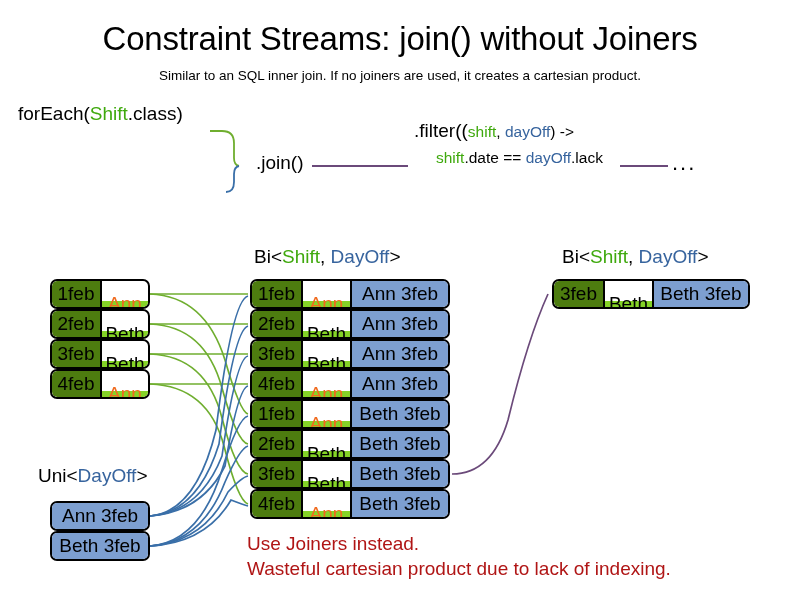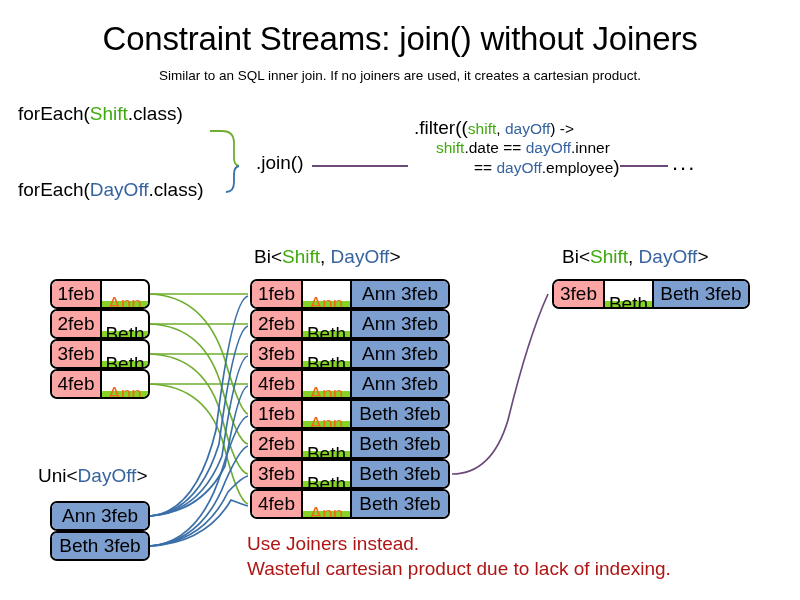--- a/index.html
+++ b/index.html
@@ -55,21 +55,21 @@
   #forEachShift  { left: 18px;  top: 104px; }
   #forEachDayOff { left: 18px;  top: 180px; }
   #joinLabel     { left: 240px; top: 153px; margin-left: 16px; }
   #ellipsis      { left: 672px; top: 152px; font-size: 22px; letter-spacing: 2px; }
 
   #filterBlock {
     position: absolute;
     left: 414px;
     top: 118px;
     font-size: 15.5px;
-    line-height: 19px;
+    line-height: 26px;
     white-space: nowrap;
     color: #000000;
   }
   #filterBlock .ln { display: block; }
   #filterBlock .i1 { padding-left: 22px; }
   #filterBlock .i2 { padding-left: 60px; }
   #filterBlock .big { font-size: 19px; }
 
   
   .stream-head {
@@ -97,21 +97,21 @@
   }
   .cell {
     display: flex;
     align-items: center;
     justify-content: center;
     font-size: 19px;
     box-sizing: border-box;
     white-space: nowrap;
   }
   .cell-date {
-    background: #fca5a5;
+    background: #4d7c0f;
     color: #000000;
     border-right: 2px solid #000000;
     border-radius: 5px 0 0 5px;
   }
   .cell-emp {
     background: #85d327;
     margin-top: 20px;
   }
   .cell-emp.ann  { color: #f06a1e; }
   .cell-emp.beth { color: #000000; }
@@ -206,30 +206,26 @@
       <path d="M150,546 Q206,543 231,500 Q244,505 248,506"></path>
     </g>
 
     <path d="M452,474 Q492,474 508,420 Q528,338 548,294" fill="none" stroke="#6b4a7a" stroke-width="1.7"></path>
   </svg>
 
   <div class="code" id="forEachShift">
     <span>forEach(</span><span class="tok-shift">Shift</span><span>.class)</span>
   </div>
 
-  <div class="code" id="forEachDayOff">
-    <span>forEach(</span><span class="tok-dayoff">DayOff</span><span>.class)</span>
-  </div>
 
   <div class="code" id="joinLabel">.join()</div>
 
   <div id="filterBlock">
     <span class="ln"><span class="big">.filter((</span><span class="tok-shift">shift</span><span>, </span><span class="tok-dayoff">dayOff</span><span>) -&gt;</span></span>
-    <span class="ln i1"><span class="tok-shift">shift</span><span>.date == </span><span class="tok-dayoff">dayOff</span><span>.inner</span></span>
-    <span class="ln i2"><span>== </span><span class="tok-dayoff">dayOff</span><span>.employee</span><span class="big">)</span></span>
+    <span class="ln i1"><span class="tok-shift">shift</span><span>.date == </span><span class="tok-dayoff">dayOff</span><span>.lack</span></span>
   </div>
 
   <div class="code" id="ellipsis">...</div>
 
 
   <div class="stream-head" id="head-bi-mid">
     <span>Bi&lt;</span><span class="tok-shift">Shift</span><span>, </span><span class="tok-dayoff">DayOff</span><span>&gt;</span>
   </div>
 
   <div class="stream-head" id="head-bi-right">

